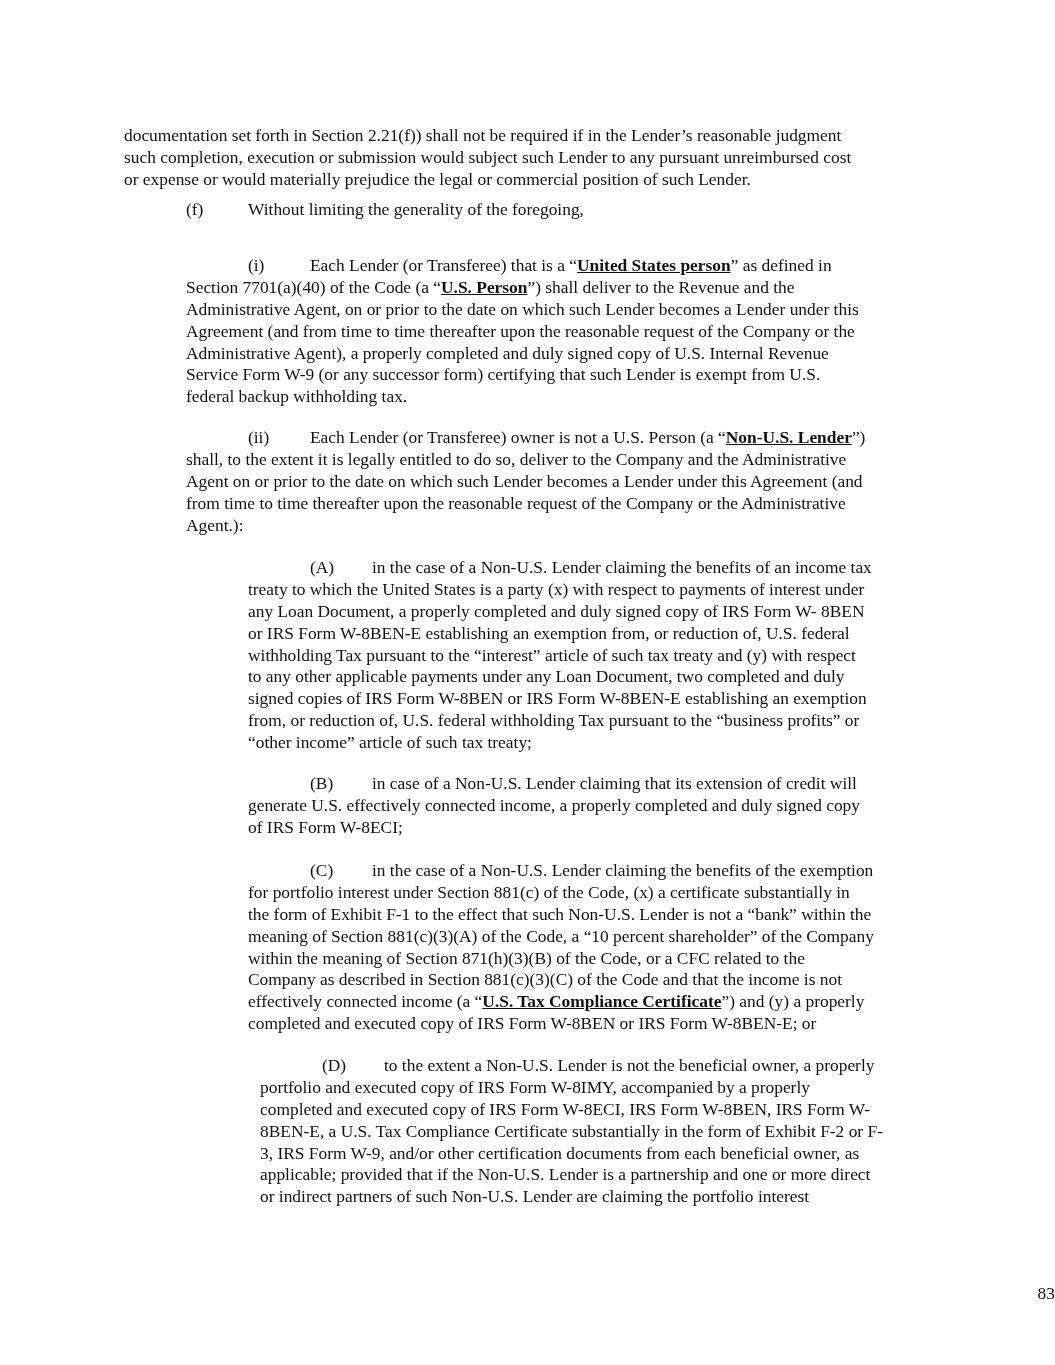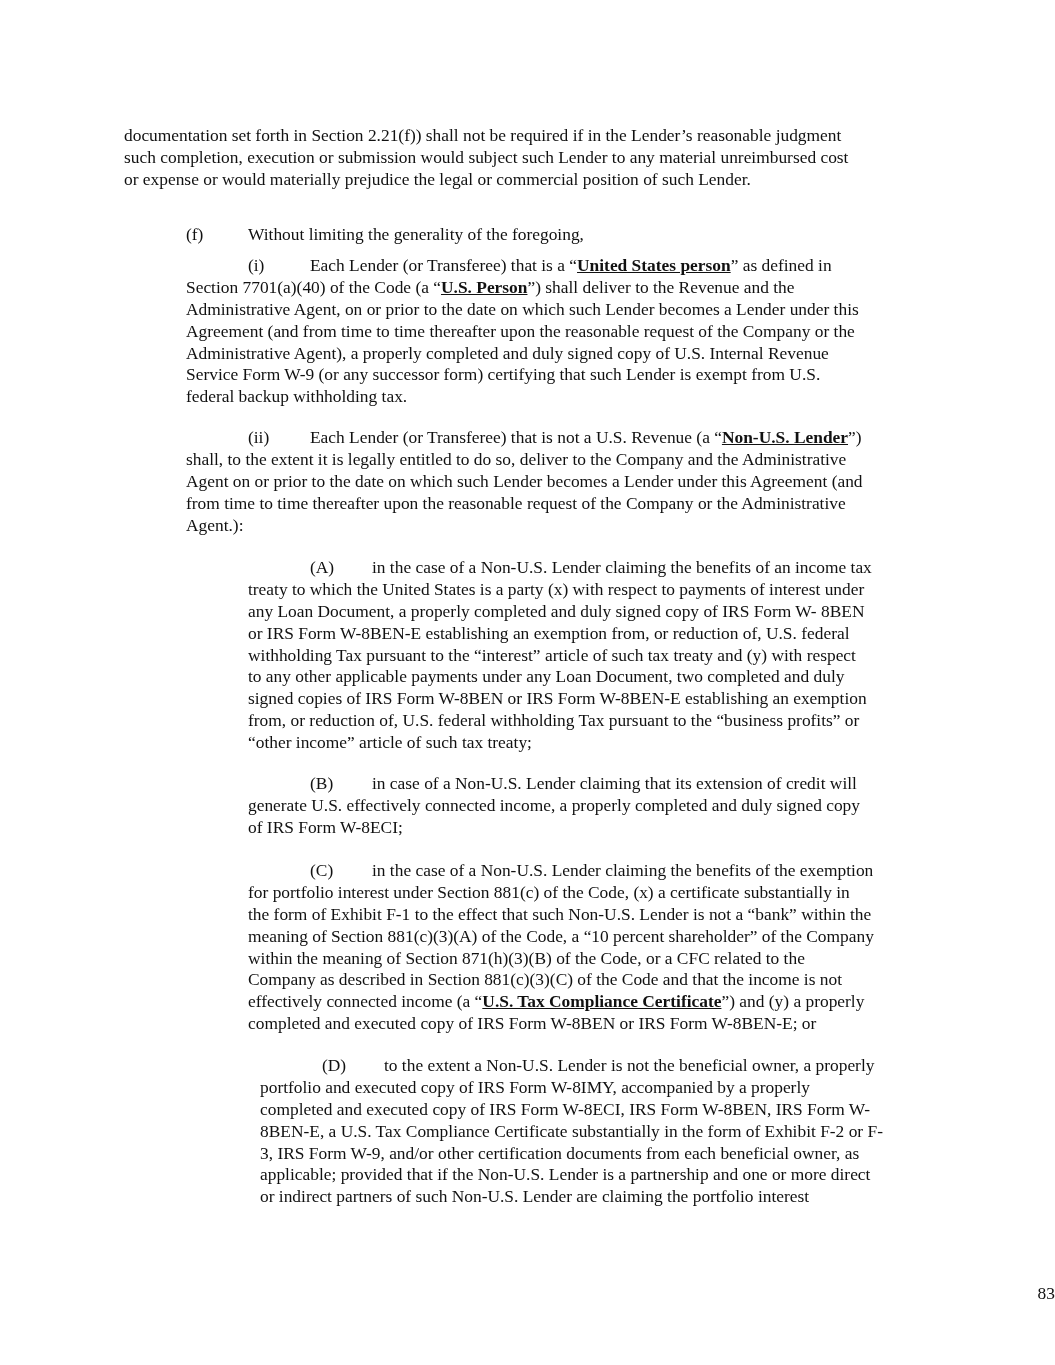--- a/index.html
+++ b/index.html
@@ -22,21 +22,21 @@
     height: 992px;
   }
   .para {
     position: absolute;
     font-size: 17.4px;
     line-height: 21.9px;
     white-space: nowrap;
   }
   .line { display: block; height: 21.9px; }
   .para-lead { left: 124px; top: 125px; }
-  .para-f { left: 186px; top: 224px; }
+  .para-f { left: 186px; top: 199px; }
   .para-i { left: 186px; top: 255px; }
   .para-ii { left: 186px; top: 427px; }
   .para-A { left: 248px; top: 557px; }
   .para-B { left: 248px; top: 773px; }
   .para-C { left: 248px; top: 860px; }
   .para-D { left: 260px; top: 1055px; }
   .marker { display: inline-block; }
   .marker-f { width: 62px; }
   .marker-i { width: 62px; margin-left: 62px; }
   .marker-ii { width: 62px; margin-left: 62px; }
@@ -50,21 +50,21 @@
     font-size: 17.4px;
   }
 </style>
 </head>
 <body>
 
 <div class="page">
 
   <div class="para para-lead">
     <span class="line">documentation set forth in Section 2.21(f)) shall not be required if in the Lender’s reasonable judgment</span>
-    <span class="line">such completion, execution or submission would subject such Lender to any material unreimbursed cost</span>
+    <span class="line">such completion, execution or submission would subject such Lender to any pursuant unreimbursed cost</span>
     <span class="line">or expense or would materially prejudice the legal or commercial position of such Lender.</span>
   </div>
 
   <div class="para para-f">
     <span class="line">
       <span class="marker marker-f">(f)</span><span>Without limiting the generality of the foregoing,</span>
     </span>
   </div>
 
   <div class="para para-i">
@@ -76,21 +76,21 @@
     </span>
     <span class="line">Administrative Agent, on or prior to the date on which such Lender becomes a Lender under this</span>
     <span class="line">Agreement (and from time to time thereafter upon the reasonable request of the Company or the</span>
     <span class="line">Administrative Agent), a properly completed and duly signed copy of U.S. Internal Revenue</span>
     <span class="line">Service  Form W-9 (or any successor form) certifying that such Lender is exempt from U.S.</span>
     <span class="line">federal backup withholding tax.</span>
   </div>
 
   <div class="para para-ii">
     <span class="line">
-      <span class="marker marker-ii">(ii)</span><span>Each Lender (or Transferee) that is not a U.S. Revenue (a “</span><b>Non-U.S. Lender</b><span>”)</span>
+      <span class="marker marker-ii">(ii)</span><span>Each Lender (or Transferee) owner is not a U.S. Person (a “</span><b>Non-U.S. Lender</b><span>”)</span>
     </span>
     <span class="line">shall, to the extent it is legally entitled to do so, deliver to the Company and the Administrative</span>
     <span class="line">Agent on or prior to the date on which such Lender becomes a Lender under this Agreement (and</span>
     <span class="line">from time to time thereafter upon the reasonable request of the Company or the Administrative</span>
     <span class="line">Agent.):</span>
   </div>
 
   <div class="para para-A">
     <span class="line">
       <span class="marker marker-sub">(A)</span><span>in the case of a Non-U.S. Lender claiming the benefits of an income tax</span>

